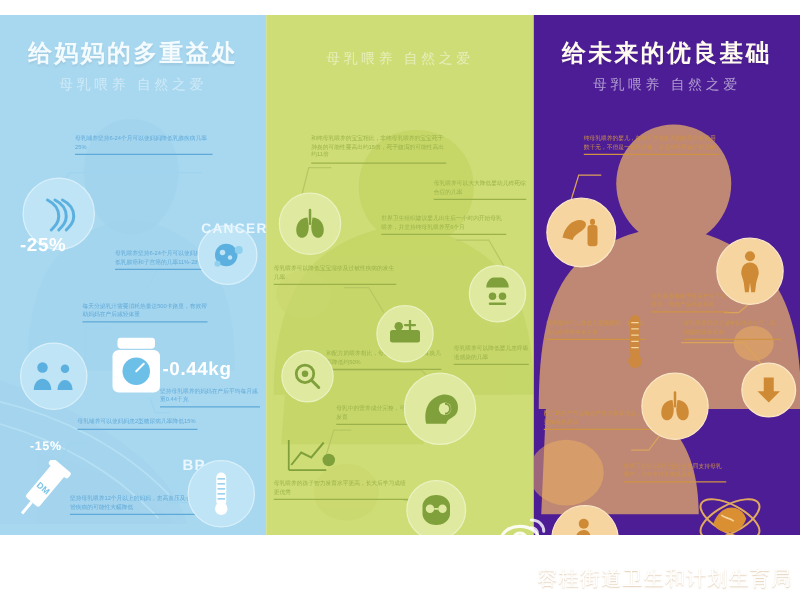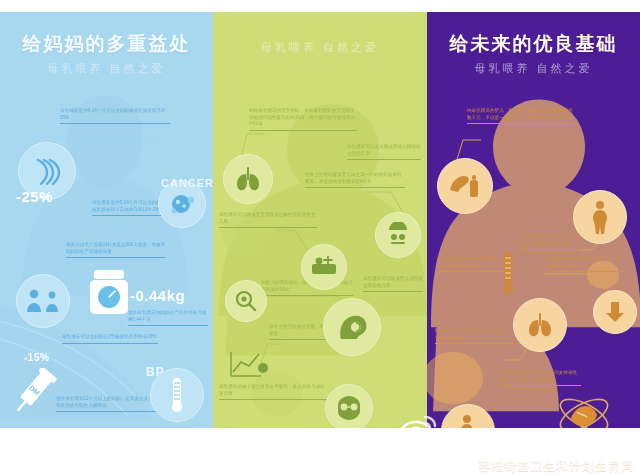--- a/index.html
+++ b/index.html
@@ -52,21 +52,21 @@
   .tag{position:absolute;z-index:7;font-weight:bold;letter-spacing:1px;margin-top:13px;}
   #panel-mom .tag{color:#eaf7ff;}
 
   
   .icon-free{position:absolute;z-index:6;}
   .icon-free svg{display:block;}
 
   
   #watermark{position:absolute;right:6px;bottom:2px;z-index:20;text-align:right;
     line-height:1.05;}
-  #wm-org{font-size:12px;color:#ffffff;letter-spacing:1px;
+  #wm-org{font-size:16px;color:#ffffff;letter-spacing:1px;
     text-shadow:0 1px 1px rgba(170,110,30,.35);}
   #wm-url{font-size:15px;color:#ffffff;font-weight:bold;letter-spacing:.2px;
     text-shadow:0 1px 1px rgba(170,110,30,.35);}
   #weibo-logo{position:absolute;right:202px;bottom:24px;z-index:20;}
 </style>
 </head>
 <body>
 
 <div id="stage">
 

